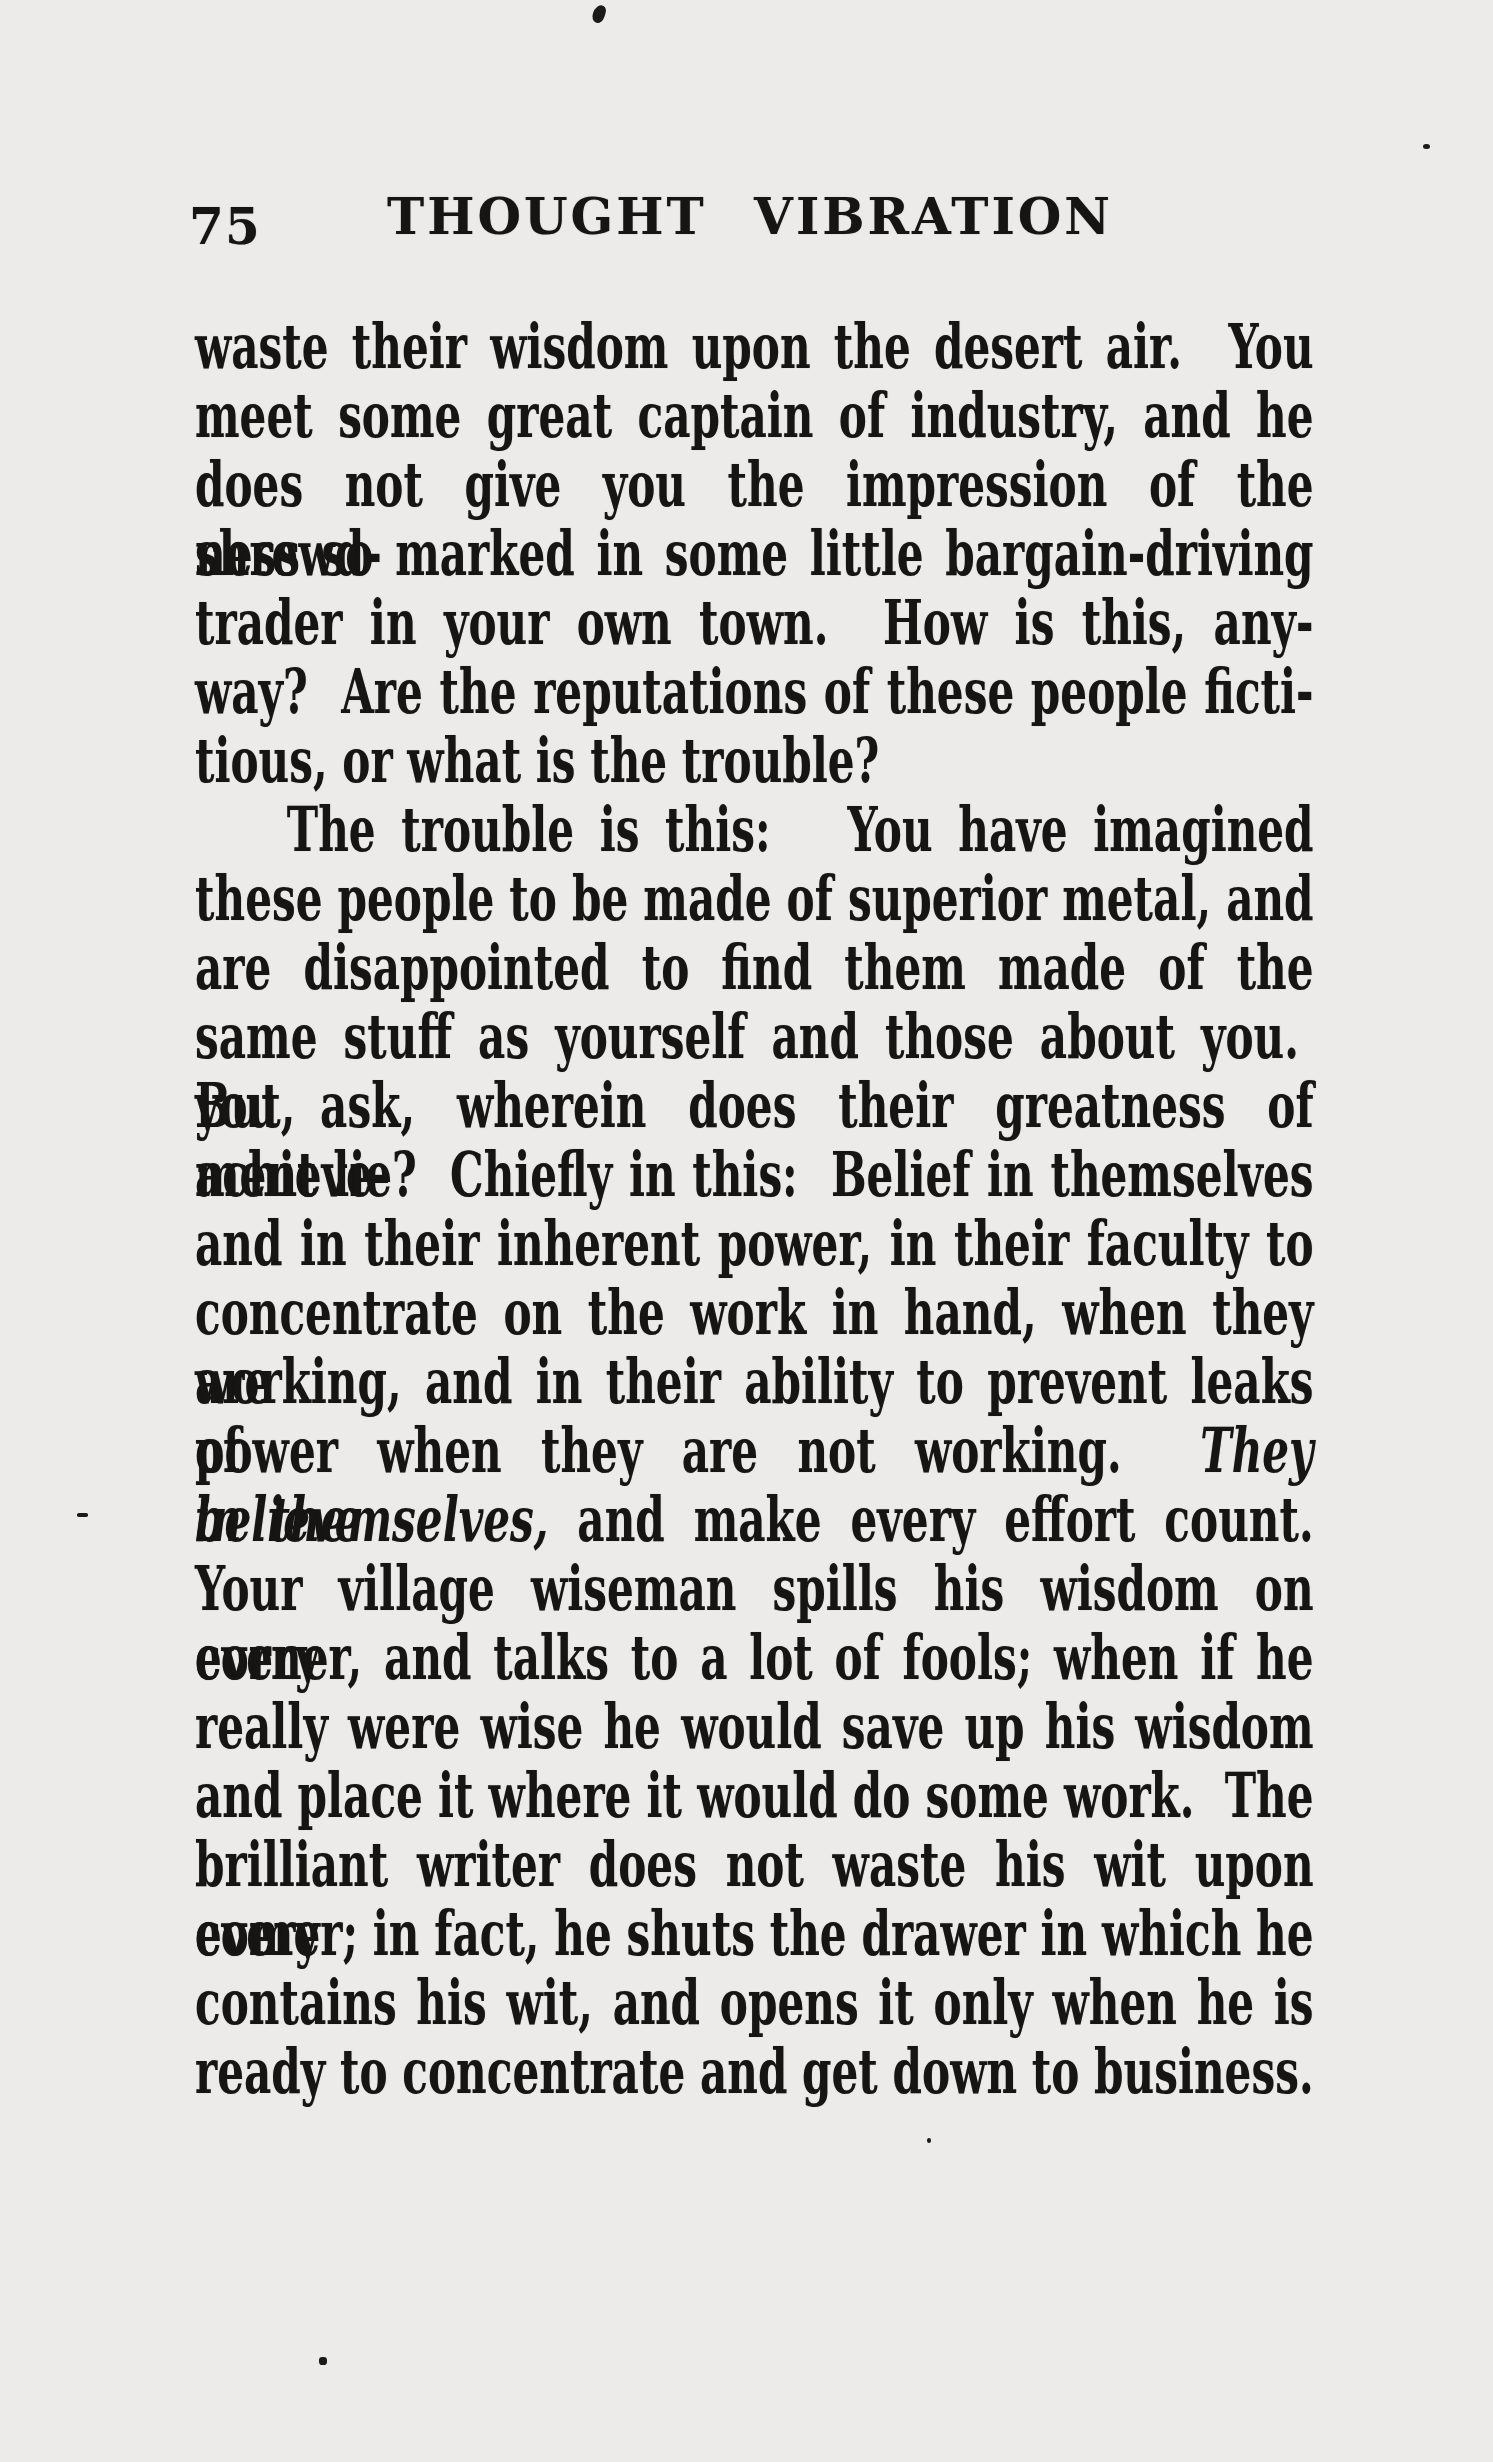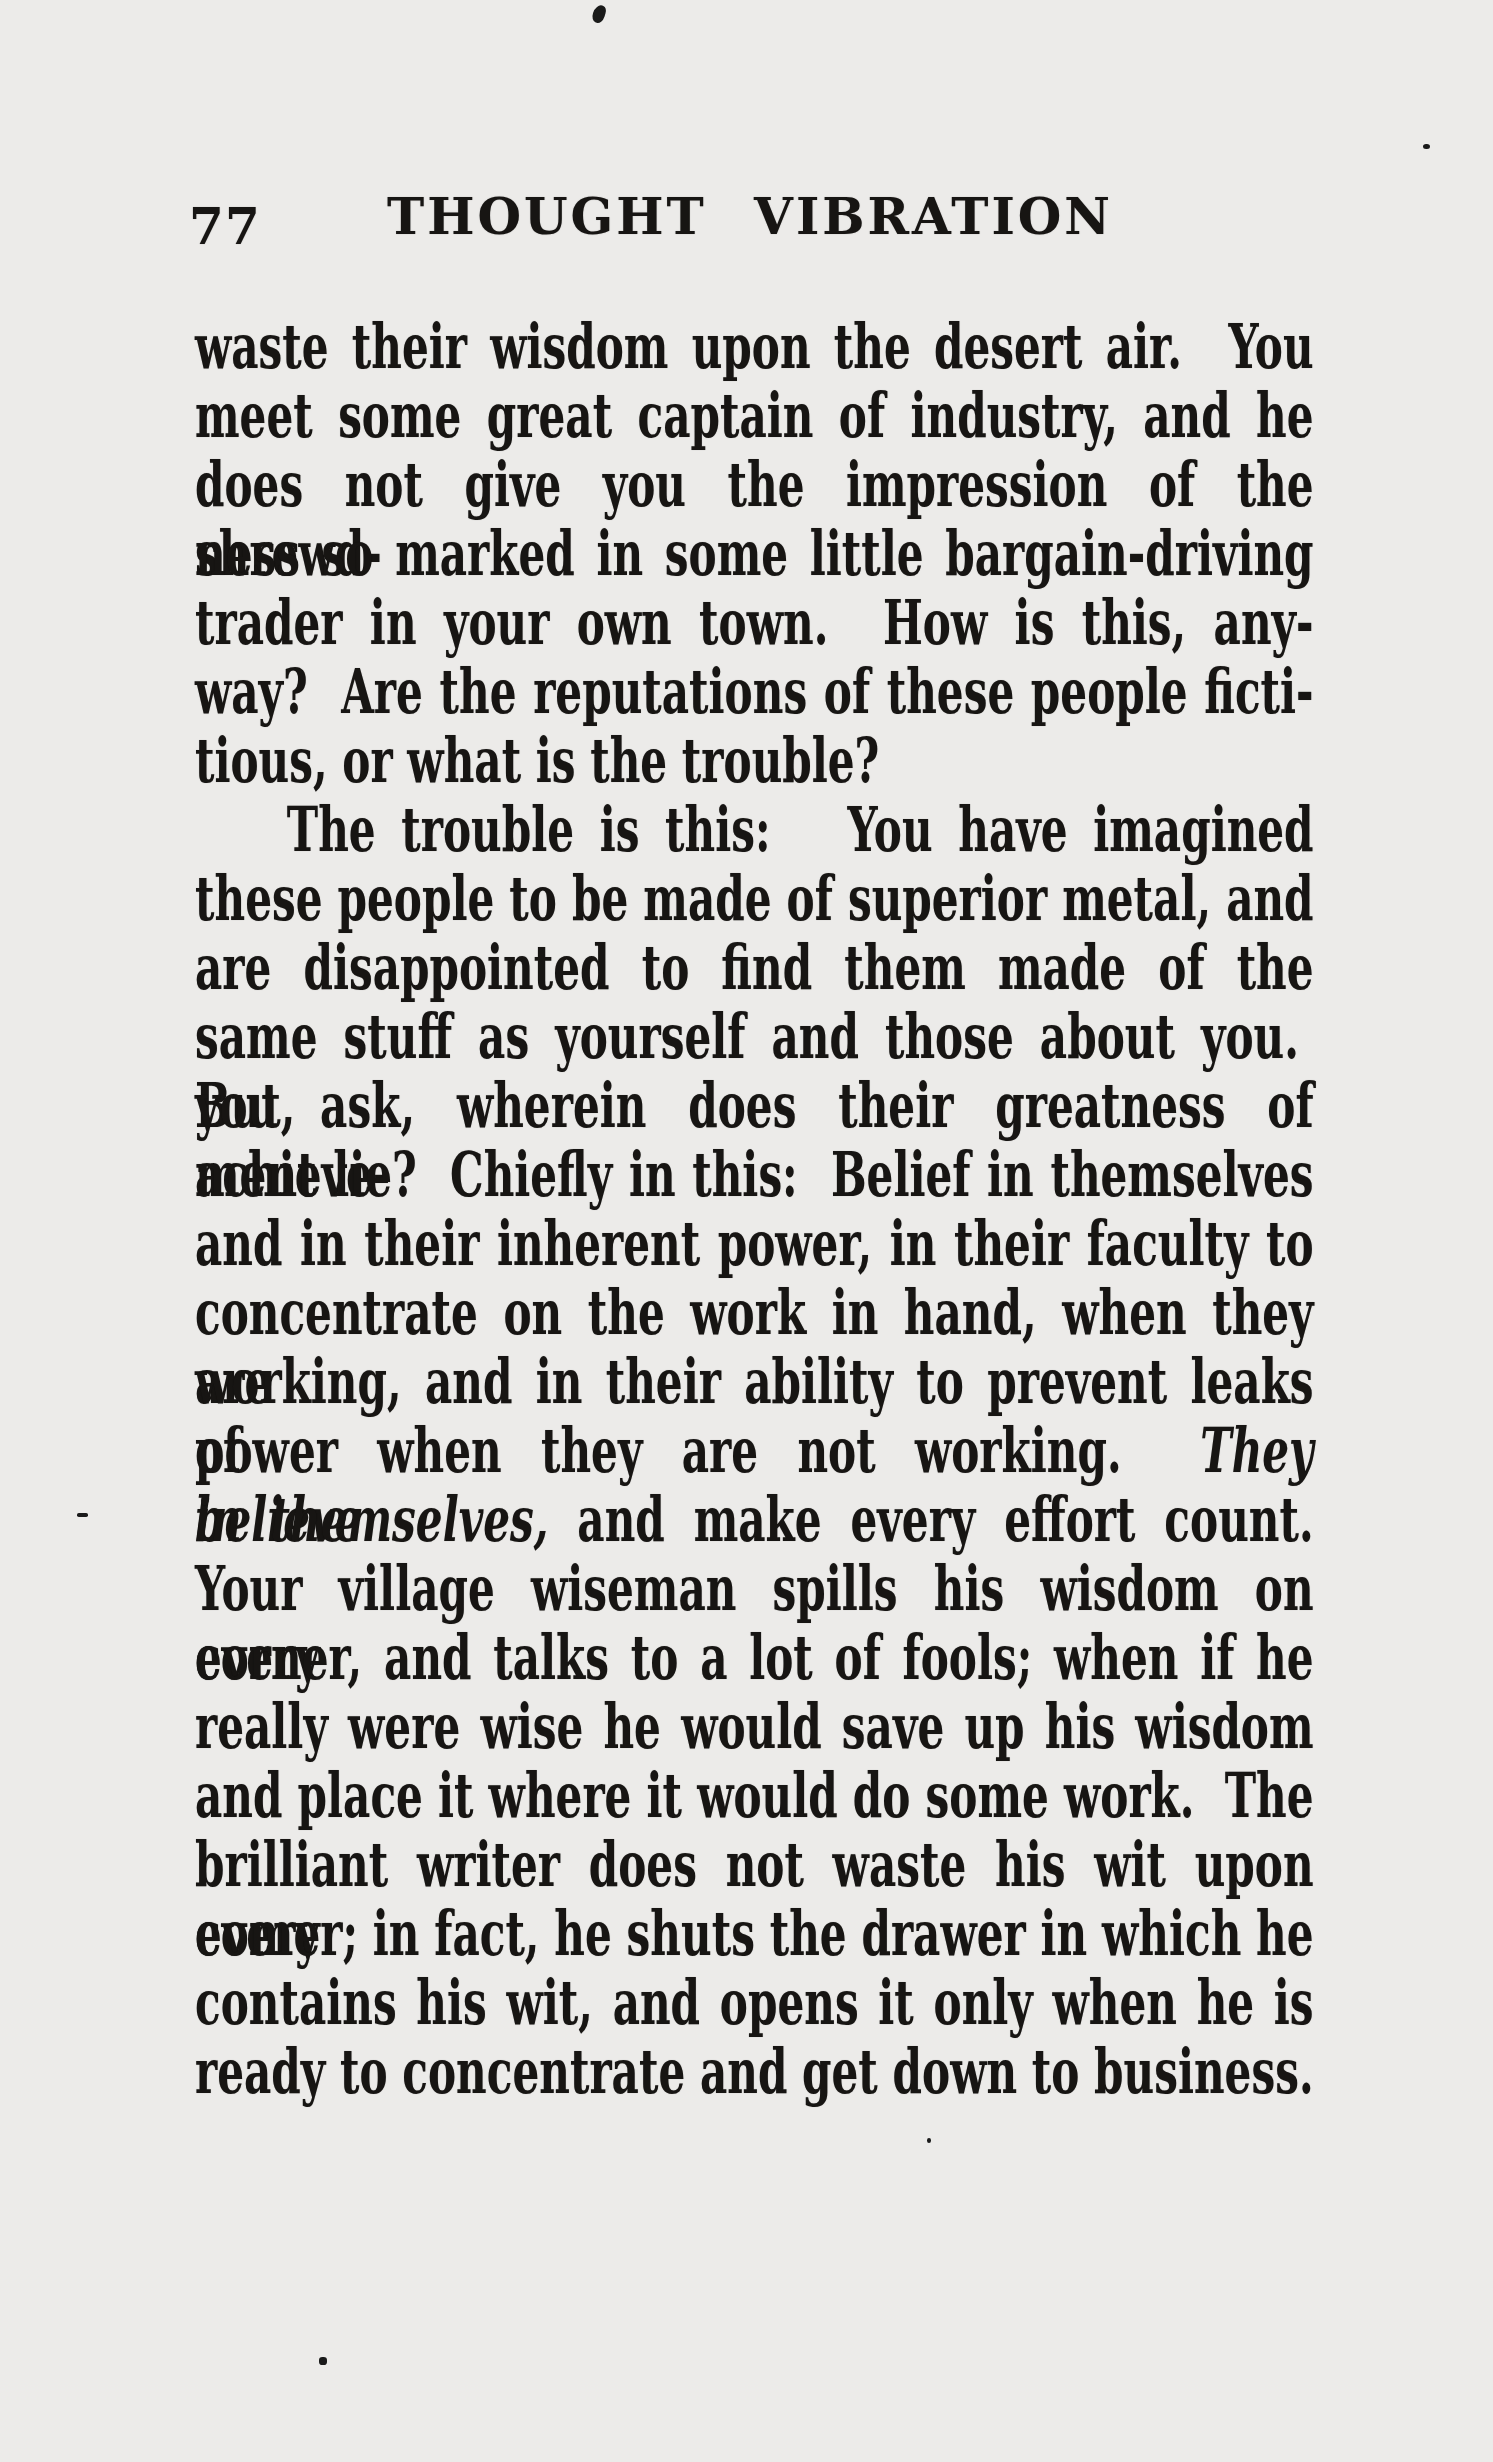--- a/index.html
+++ b/index.html
@@ -83,21 +83,21 @@
   .speck-dot-tr  { left: 1423px; top: 144px;  width: 6.5px; height: 5.3px; }
   .speck-dash-lm { left: 77px;  top: 1513px; width: 11.3px; height: 4.2px; border-radius: 1.8px; }
   .speck-dot-bc  { left: 927px; top: 2138px; width: 4.2px;  height: 4.7px; }
   .speck-blob-bl { left: 319px;  top: 2357px; width: 8.3px; height: 7.7px; border-radius: 40%; }
 </style>
 </head>
 <body>
 
 <div class="page">
 
-  <div class="page-number">77</div>
+  <div class="page-number">75</div>
 
   <div class="running-title">THOUGHT VIBRATION</div>
 
   <div class="text-column">
       <div class="line"><span>waste their wisdom upon the desert air.&nbsp; You</span></div>
       <div class="line"><span>meet some great captain of industry, and he</span></div>
       <div class="line"><span>does not give you the impression of the shrewd-</span></div>
       <div class="line"><span>ness so marked in some little bargain-driving</span></div>
       <div class="line"><span>trader in your own town.&nbsp; How is this, any-</span></div>
       <div class="line"><span>way?&nbsp; Are the reputations of these people ficti-</span></div>

